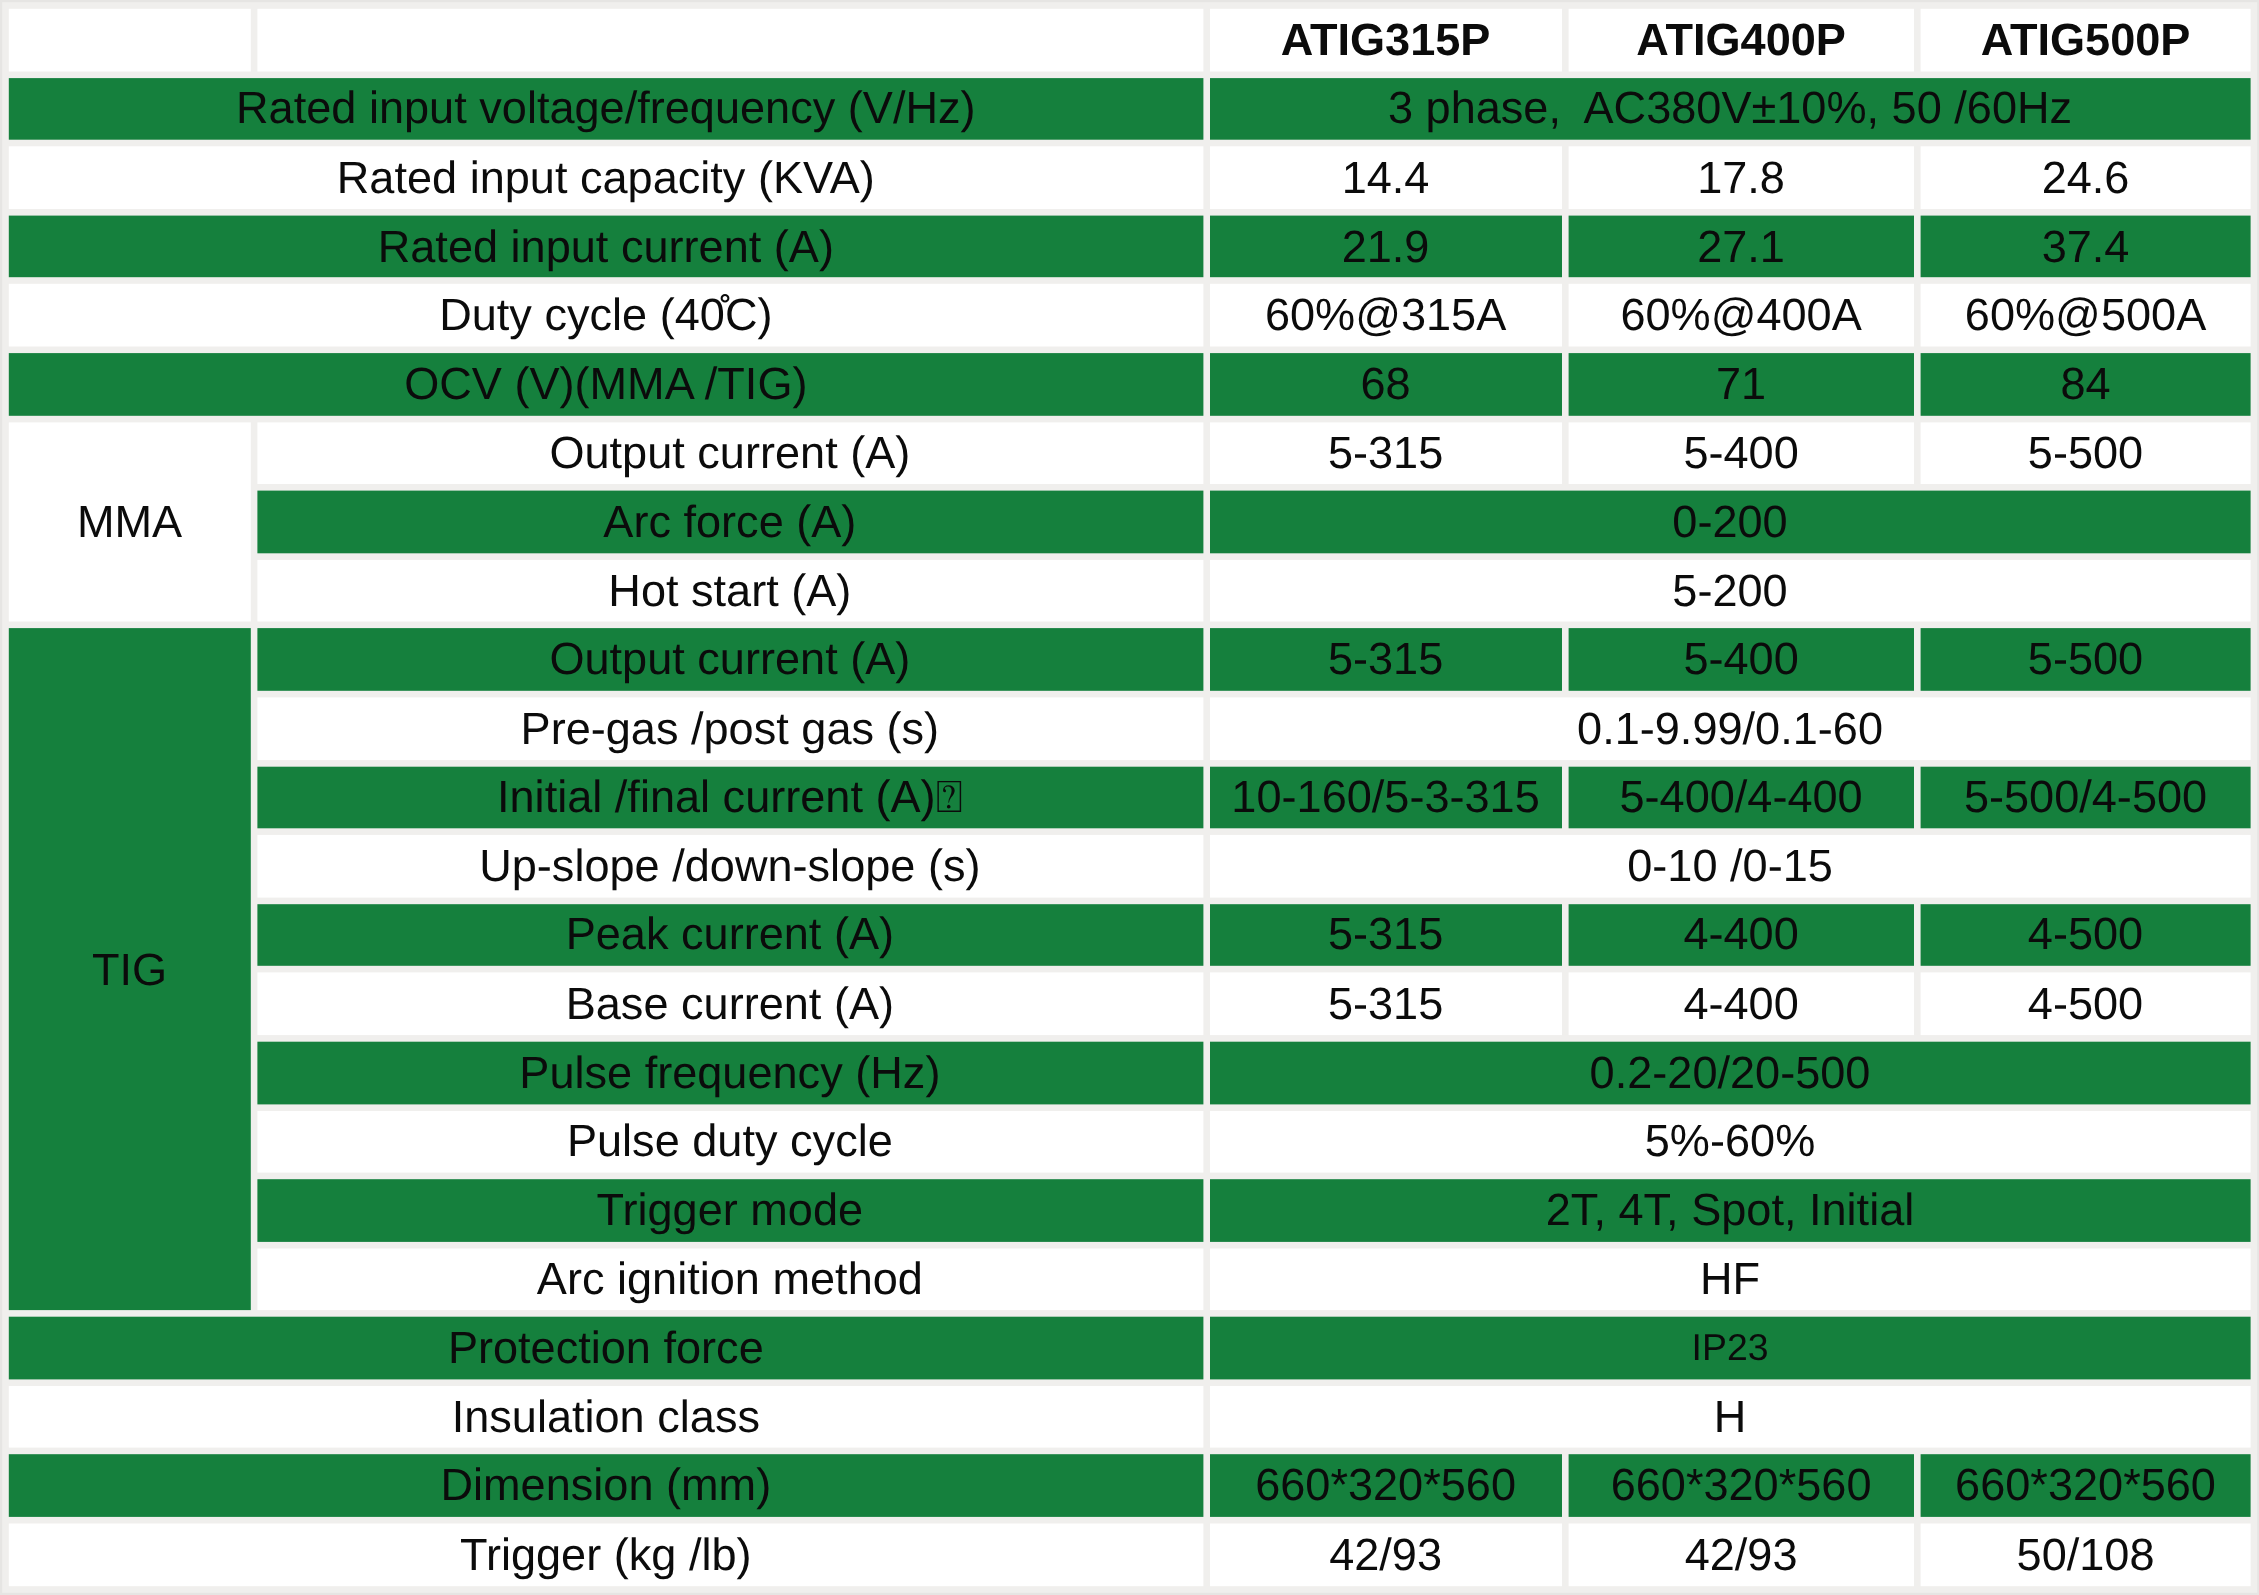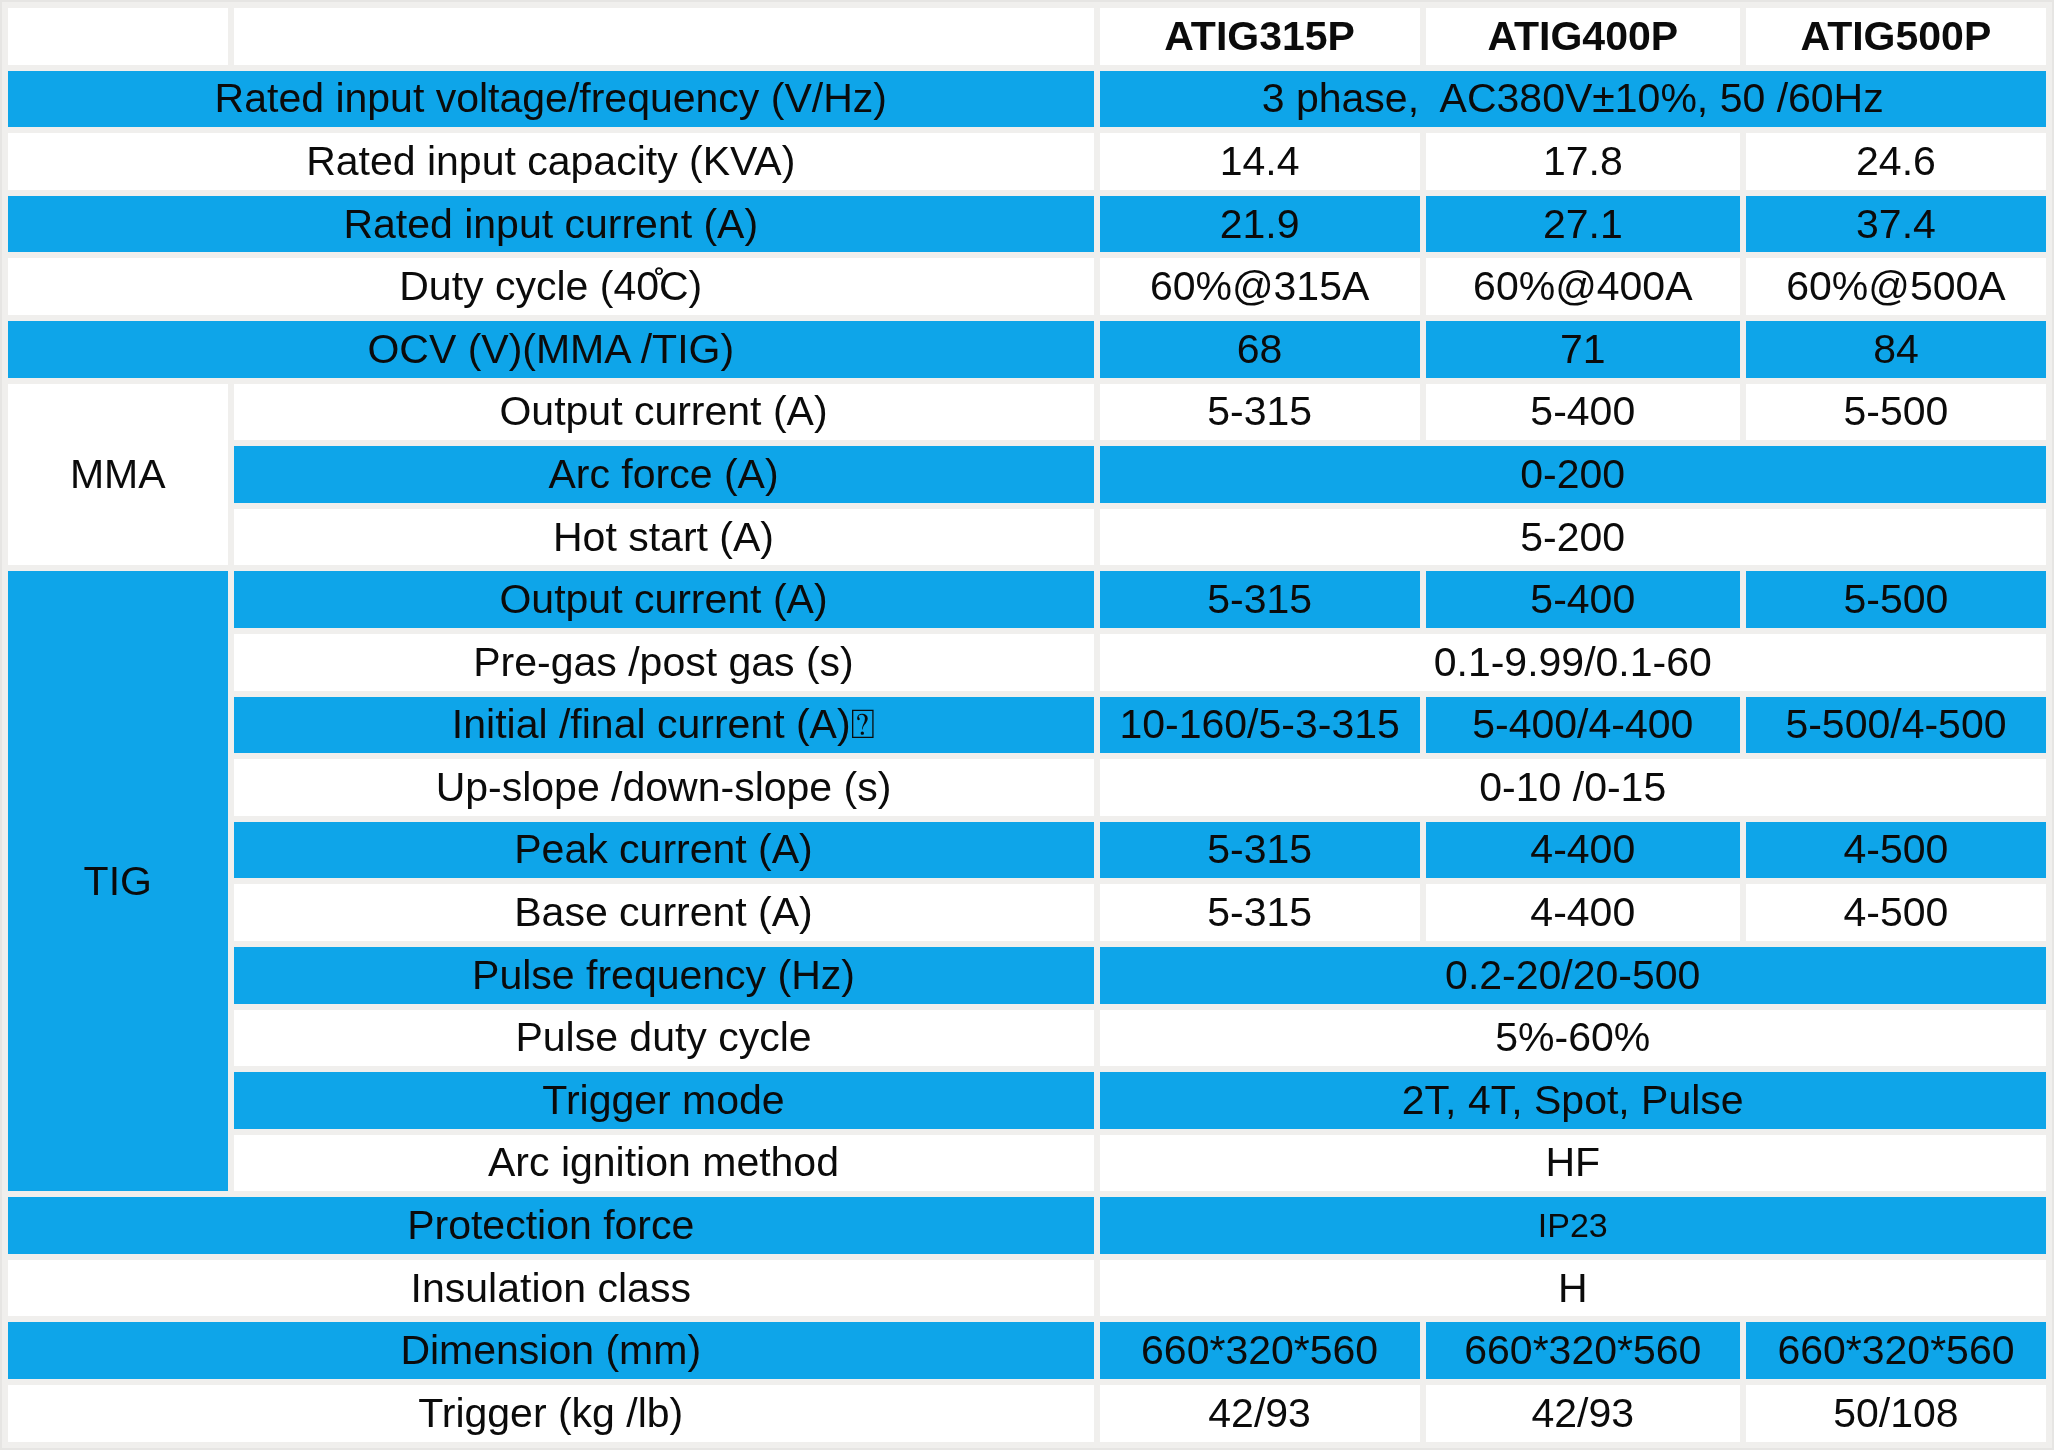--- a/index.html
+++ b/index.html
@@ -28,21 +28,21 @@
   }
   td, th {
     text-align: center;
     vertical-align: middle;
     padding: 0 4px;
     overflow: hidden;
     white-space: pre-wrap;
   }
   th { font-weight: bold; }
   .w { background: #ffffff; }   
-  .b { background: #0ea5e9; }   
+  .b { background: #15803d; }   
   .small { font-size: 34px; }
 </style>
 </head>
 <body>
 
 <div class="sheet">
   <table class="spec">
     <colgroup>
       <col style="width:10.9%">
       <col style="width:42.7%">
@@ -155,21 +155,21 @@
       <td class="b" colspan="3">0.2-20/20-500</td>
     </tr>
 
     <tr>
       <td class="w">Pulse duty cycle</td>
       <td class="w" colspan="3">5%-60%</td>
     </tr>
 
     <tr>
       <td class="b">Trigger mode</td>
-      <td class="b" colspan="3">2T, 4T, Spot, Pulse</td>
+      <td class="b" colspan="3">2T, 4T, Spot, Initial</td>
     </tr>
 
     <tr>
       <td class="w">Arc ignition method</td>
       <td class="w" colspan="3">HF</td>
     </tr>
 
     <tr>
       <td class="b" colspan="2">Protection force</td>
       <td class="b small" colspan="3">IP23</td>

